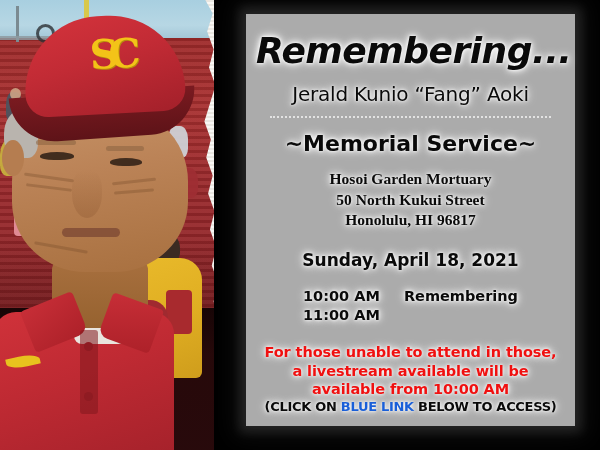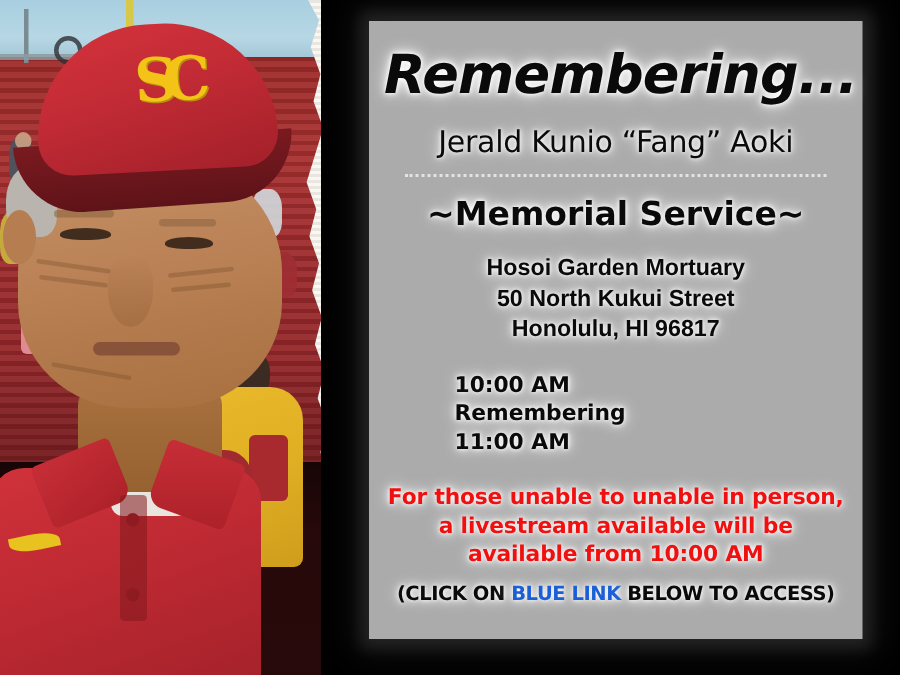--- a/index.html
+++ b/index.html
@@ -298,21 +298,21 @@
     opacity: .95;
   }
   #service-heading {
     font-family: "DejaVu Sans", sans-serif;
     font-weight: bold;
     font-size: 22px;
     color: #0a0a0a;
     margin: 13px 0 0 0;
   }
   .venue-line {
-    font-family: Liberation Sans, sans-serif;
+    font-family: Liberation Serif, serif;
     font-weight: bold;
     font-size: 15.5px;
     color: #0a0a0a;
     line-height: 1.34;
   }
   #venue-block { margin-top: 13px; }
   #service-date {
     font-family: "DejaVu Sans", sans-serif;
     font-weight: bold;
     font-size: 17px;
@@ -324,37 +324,35 @@
     width: 215px;
     text-align: left;
   }
   .sched-row {
     display: flex;
     font-family: "DejaVu Sans", sans-serif;
     font-weight: bold;
     font-size: 14.5px;
     color: #0a0a0a;
     line-height: 1.32;
-    flex-direction: column;
   }
   .sched-time { width: 112px; }
   .sched-label { flex: 1; }
 
   #livestream-note {
     margin-top: 18px;
     font-family: "DejaVu Sans", sans-serif;
     font-weight: bold;
     font-size: 14.5px;
     color: #f01010;
     line-height: 1.28;
     letter-spacing: -0.1px;
   }
   #livestream-note .ls-line { display: block; }
   #click-note {
-    margin-top: 10px;
     font-family: "DejaVu Sans", sans-serif;
     font-weight: bold;
     font-size: 13px;
     color: #0a0a0a;
     letter-spacing: -0.3px;
     text-align: center;
   }
   #click-note .blue {
     color: #1a5fd8;
   }
@@ -433,33 +431,34 @@
       <div id="divider"></div>
 
       <div id="service-heading" class="glow">~Memorial Service~</div>
 
       <div id="venue-block">
         <div class="venue-line glow">Hosoi Garden Mortuary</div>
         <div class="venue-line glow">50 North Kukui Street</div>
         <div class="venue-line glow">Honolulu,  HI 96817</div>
       </div>
 
+      <div id="service-date" class="glow">Sunday, April 18, 2021</div>
 
       <div id="schedule">
         <div class="sched-row">
           <span class="sched-time glow">10:00 AM</span>
           <span class="sched-label glow">Remembering</span>
         </div>
         <div class="sched-row">
           <span class="sched-time glow">11:00 AM</span>
         </div>
       </div>
 
       <div id="livestream-note" class="glow">
-        <span class="ls-line">For those unable to unable in person,</span>
+        <span class="ls-line">For those unable to attend in those,</span>
         <span class="ls-line">a livestream available will be</span>
         <span class="ls-line">available from 10:00 AM</span>
       </div>
 
       <div id="click-note" class="glow nowrap">
         <span>(CLICK ON </span><span class="blue">BLUE LINK</span><span> BELOW TO ACCESS)</span>
       </div>
 
     </div>
   </div>

